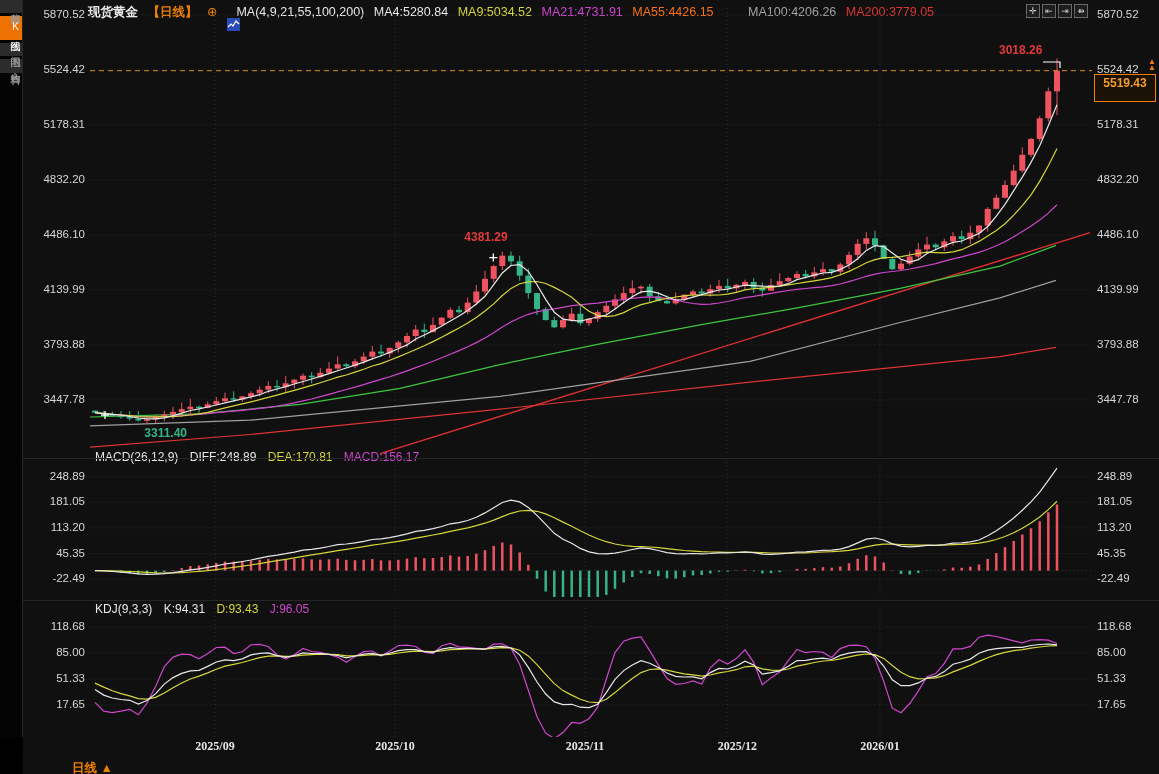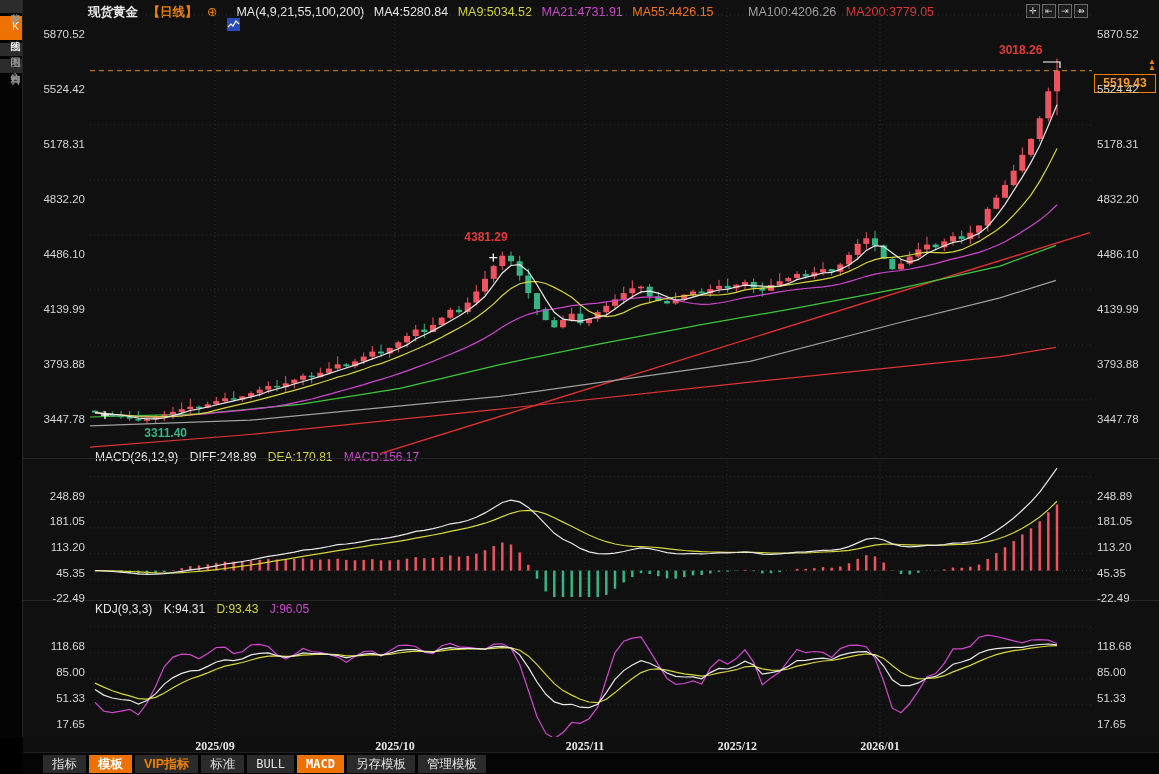--- a/index.html
+++ b/index.html
@@ -12,31 +12,31 @@
     color:#9a9a9a;background:#2c2c2c;cursor:pointer;}
   .side-tab.active{background:#ee7202;color:#fff;}
   
   .main-header{position:absolute;left:88px;top:4px;height:15px;font-size:12.5px;color:#e8e8e8;white-space:nowrap;}
   .main-header span{margin-right:6px;}
   .hdr-icon{display:inline-block;vertical-align:-2px;}
   .toolbar{position:absolute;top:4px;left:1026px;display:flex;gap:2px;}
   .tool-btn{width:14px;height:14px;background:#1d1d1d;border:1px solid #6a6a6a;box-sizing:border-box;
     color:#cfcfcf;font-size:9px;line-height:12px;text-align:center;cursor:pointer;font-family:"DejaVu Sans",sans-serif;}
   
-  .axlab{position:absolute;font-size:11.5px;color:#d6d6d6;white-space:nowrap;margin-top:20px;}
+  .axlab{position:absolute;font-size:11.5px;color:#d6d6d6;white-space:nowrap;}
   .axlab.left{left:28px;width:57px;text-align:right;}
   .axlab.right{left:1097px;text-align:left;}
   
   .ind-header{position:absolute;left:95px;font-size:12px;white-space:nowrap;color:#e6e6e6;text-align:right;}
   .ind-header span{margin-right:8px;}
   .sep{position:absolute;left:23px;width:1136px;height:1px;background:#262626;}
   svg{position:absolute;}
   
   .ann{position:absolute;font-size:12px;font-weight:bold;white-space:nowrap;}
-  .price-box{position:absolute;left:1094px;width:62px;height:19px;box-sizing:border-box;
+  .price-box{position:absolute;left:1094px;width:62px;height:28px;box-sizing:border-box;
     border:1px solid #f08000;background:#1a1206;color:#f49c2a;font-size:12px;font-weight:bold;
     line-height:17px;text-align:center;}
   .dbl-arrow{position:absolute;color:#f08000;font-size:8px;line-height:6px;text-align:center;}
   
   .timeline{position:absolute;left:23px;top:737px;width:1136px;height:15px;background:#0f0f0f;}
   .period-label{position:absolute;left:72px;top:760px;color:#f08000;font-size:12.5px;font-weight:bold;}
   .tick-label{position:absolute;top:739px;width:60px;text-align:center;color:#e6e6e6;font-size:12px;font-weight:bold;font-family:Liberation Serif, serif;}
   
   .tabbar{position:absolute;left:23px;top:752px;width:1136px;height:22px;background:#050505;border-top:1px solid #202020;
     display:flex;align-items:flex-start;padding-left:20px;gap:3px;box-sizing:border-box;}
@@ -506,30 +506,20 @@
   </div>
   <div id="tick-container">
       <div class="tick-label" style="left: 185px;">2025/09</div>
       <div class="tick-label" style="left: 365px;">2025/10</div>
       <div class="tick-label" style="left: 555px;">2025/11</div>
       <div class="tick-label" style="left: 697px; text-align: right;">2025/12</div>
       <div class="tick-label" style="left: 850px;">2026/01</div>
     </div>
 
   <div class="corner"></div>
-  <div class="tabbar">
-    <div class="btab">指标</div>
-    <div class="btab active">模板</div>
-    <div class="btab vip">VIP指标</div>
-    <div class="btab">标准</div>
-    <div class="btab mono">BULL</div>
-    <div class="btab active mono">MACD</div>
-    <div class="btab">另存模板</div>
-    <div class="btab">管理模板</div>
-  </div>
 
   <div id="axis-container">
       <div class="axlab left" style="top: 8px;">5870.52</div>
       <div class="axlab right" style="top: 8px;">5870.52</div>
       <div class="axlab left" style="top: 63px;">5524.42</div>
       <div class="axlab right" style="top: 63px;">5524.42</div>
       <div class="axlab left" style="top: 118px;">5178.31</div>
       <div class="axlab right" style="top: 118px;">5178.31</div>
       <div class="axlab left" style="top: 173px;">4832.20</div>
       <div class="axlab right" style="top: 173px;">4832.20</div>

